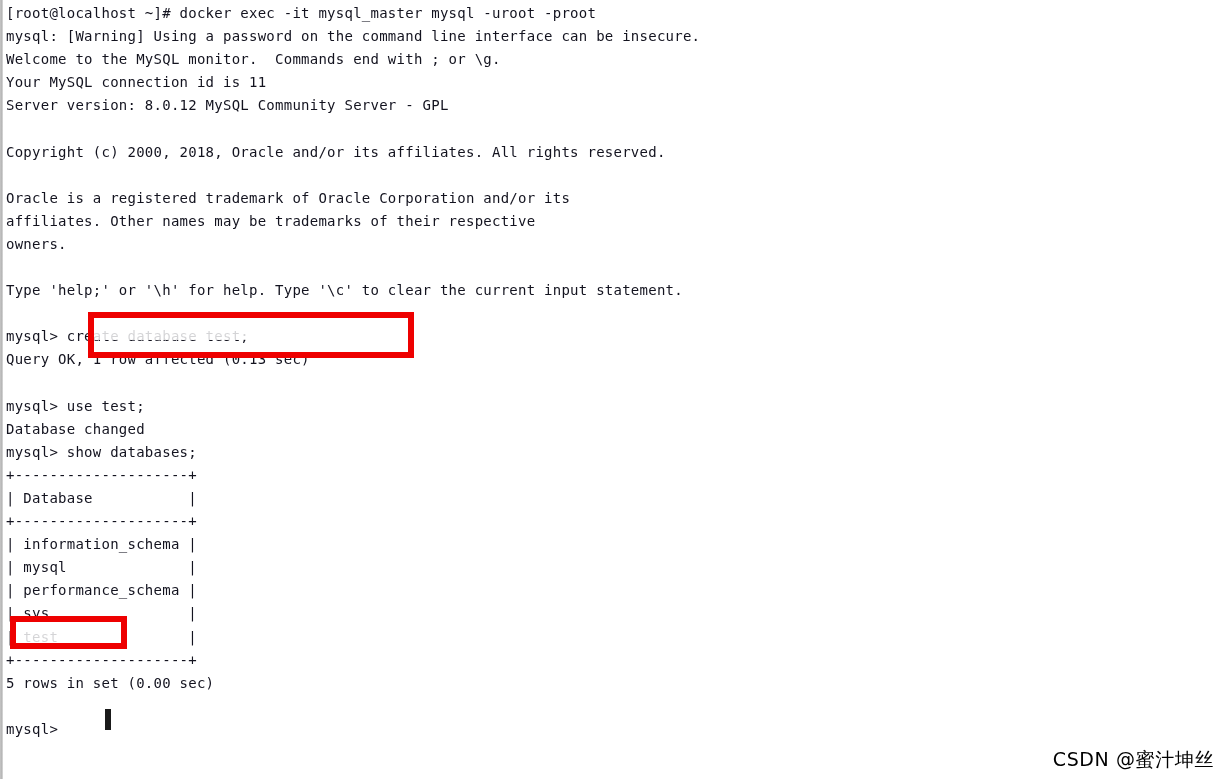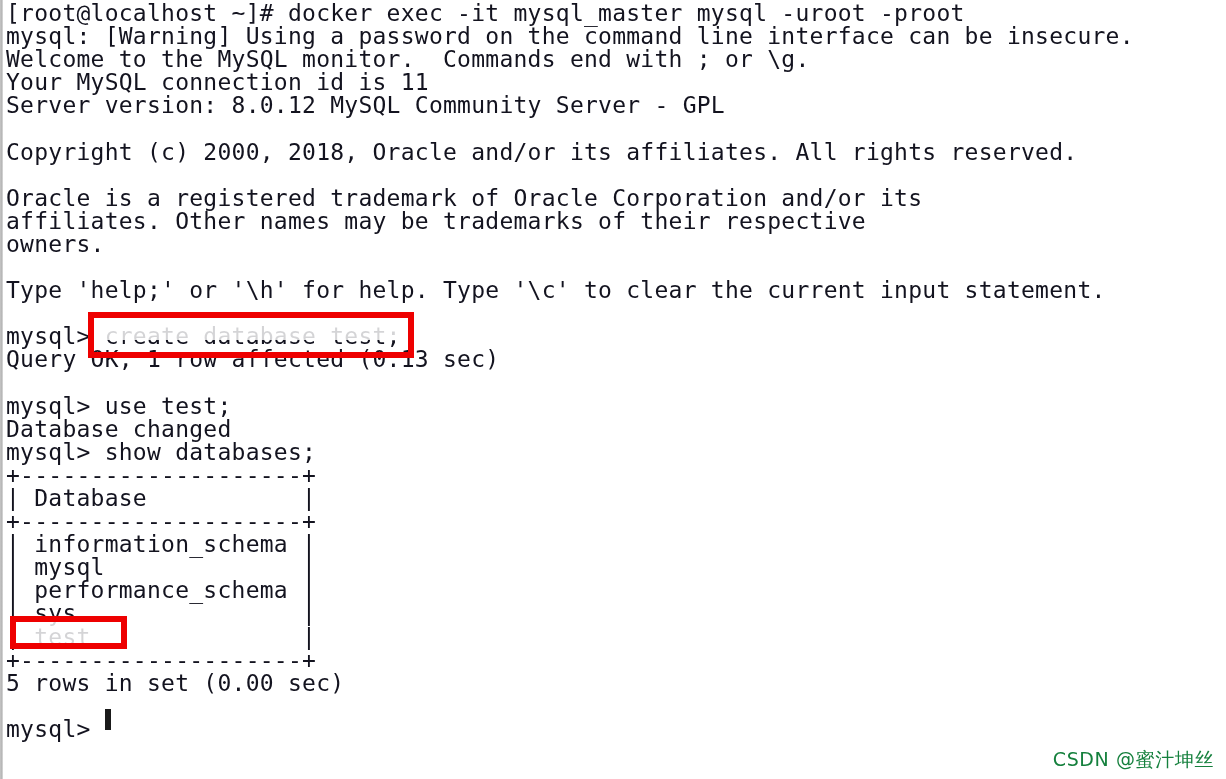--- a/index.html
+++ b/index.html
@@ -32,21 +32,21 @@
     height: 779px;
     background: linear-gradient(to right, #c9c9c9 0%, #b4b4b4 45%, #dcdcdc 100%);
   }
 
   #console-text {
     position: absolute;
     left: 6px;
     top: 2px;
     width: 1214px;
     font-family: "DejaVu Sans Mono", "Liberation Mono", monospace;
-    font-size: 23px;
+    font-size: 14px;
     line-height: 23.1px;
     letter-spacing: 0.25px;
     color: #13131f;
     white-space: pre;
     margin: 0;
     -webkit-font-smoothing: none;
   }
 
   
   .redbox {
@@ -97,21 +97,21 @@
     height: 21px;
     background: #1a1a1a;
   }
 
   #watermark {
     position: absolute;
     right: 12px;
     bottom: 6px;
     font-family: "DejaVu Sans", "Liberation Sans", sans-serif;
     font-size: 19px;
-    color: #15803d;
+    color: #000000;
     letter-spacing: 0.6px;
     white-space: nowrap;
   }
 </style>
 </head>
 <body>
 
 <div id="terminal">
 
   <div id="left-gutter"></div>

